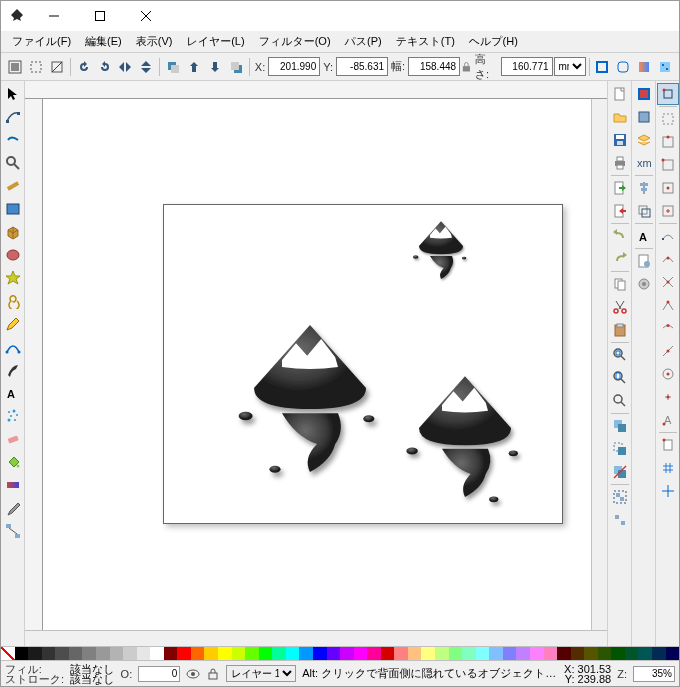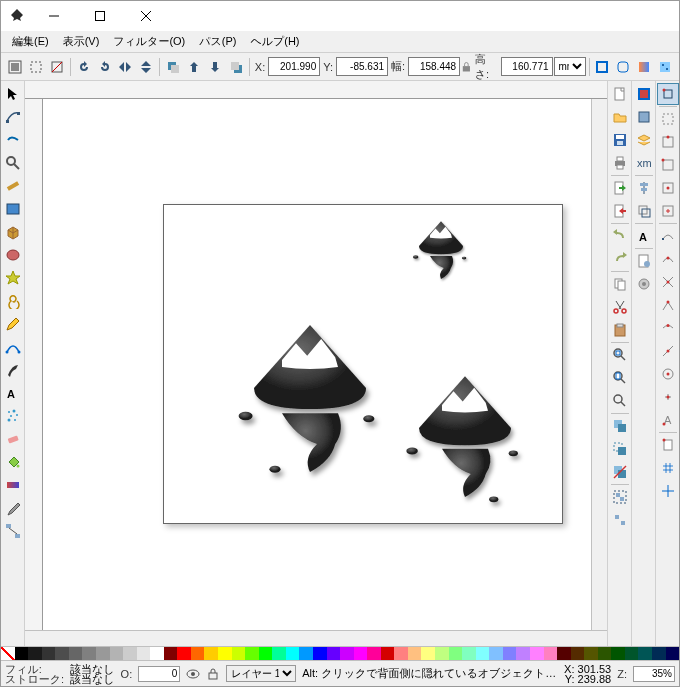--- a/index.html
+++ b/index.html
@@ -56,24 +56,27 @@
       </svg>
     </div>
   <div class="wbtn">
       <svg width="10" height="10">
         <path d="M0 0l10 10M10 0L0 10" stroke="#000"></path>
       </svg>
     </div>
 </div>
 
 <div class="menubar">
+  <span>ファイル(F)</span>
   <span>編集(E)</span>
   <span>表示(V)</span>
+  <span>レイヤー(L)</span>
   <span>フィルター(O)</span>
   <span>パス(P)</span>
+  <span>テキスト(T)</span>
   <span>ヘルプ(H)</span>
 </div>
 
 <div class="toolbar">
   <div class="tb">
       <svg width="14" height="14">
         <rect x="1" y="1" width="12" height="12" fill="none" stroke="#555"></rect>
         <rect x="3" y="3" width="8" height="8" fill="#888"></rect>
       </svg>
     </div>

